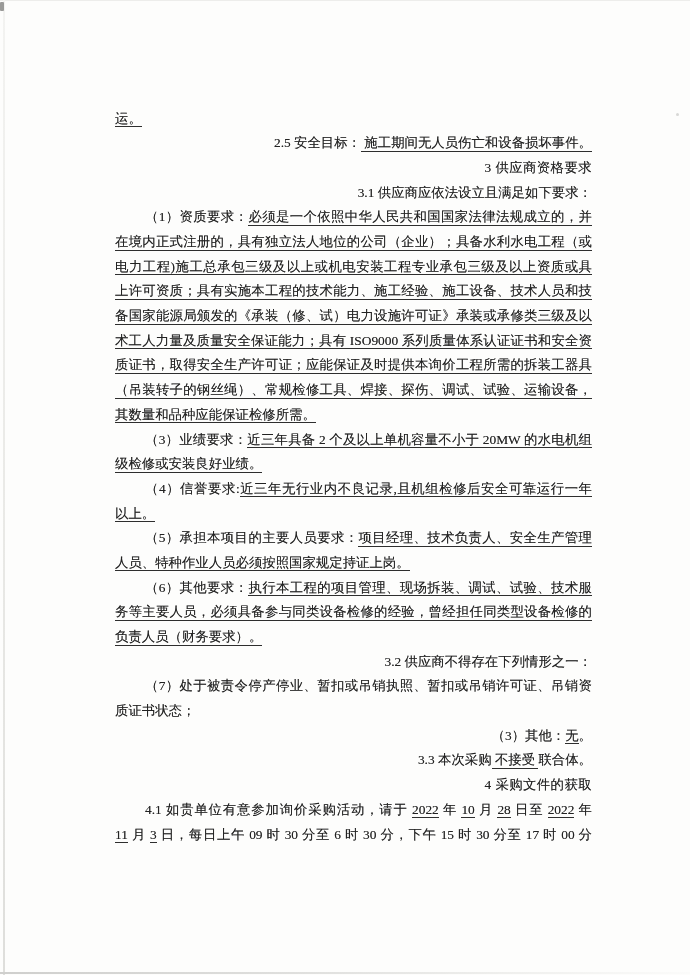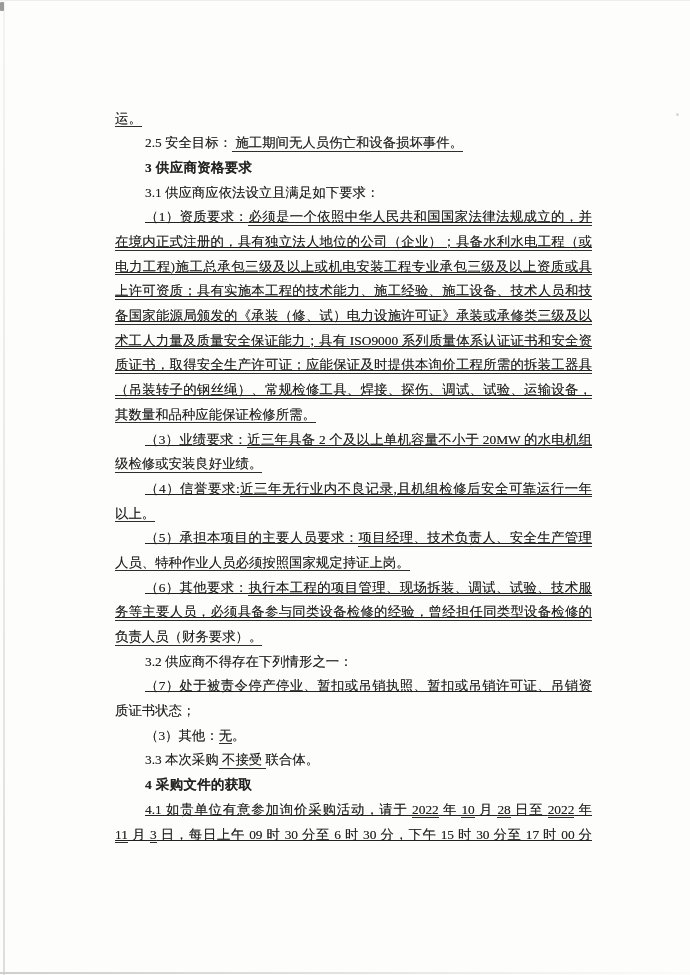--- a/index.html
+++ b/index.html
@@ -28,23 +28,23 @@
     color:#222;
     font-size:13.4px;
     text-shadow:0 0 .5px rgba(34,34,34,.5);
   }
   .line{
     height:24.7px;
     line-height:24.7px;
     overflow:hidden;
     text-align:left;
   }
-  .line.ind{padding-left:30px;}
-  .line.j{text-align:justify;text-align-last:justify;text-decoration:underline;}
-  .line.b{font-weight:bold;letter-spacing:.4px;}
+  .line.ind{padding-left:30px;text-align:right;}
+  .line.j{text-align:justify;text-align-last:justify;}
+  .line.b{font-weight:normal;letter-spacing:.4px;}
   .seg{white-space:pre-wrap;}
   .seg.u{border-bottom:1.5px solid #2e2e2e;padding-bottom:.5px;}
 </style>
 </head>
 <body>
 
 <div class="page">
   <div class="edge-top"></div>
   <div class="edge-left"></div>
   <div class="edge-bottom"></div>

